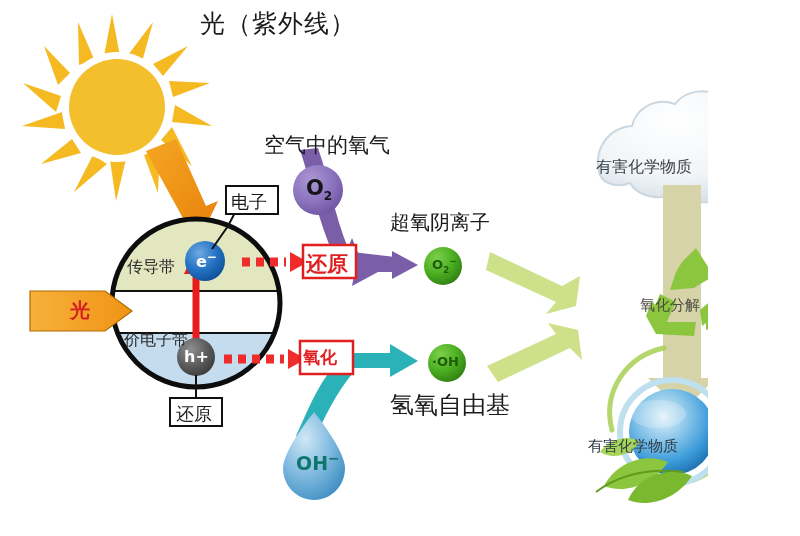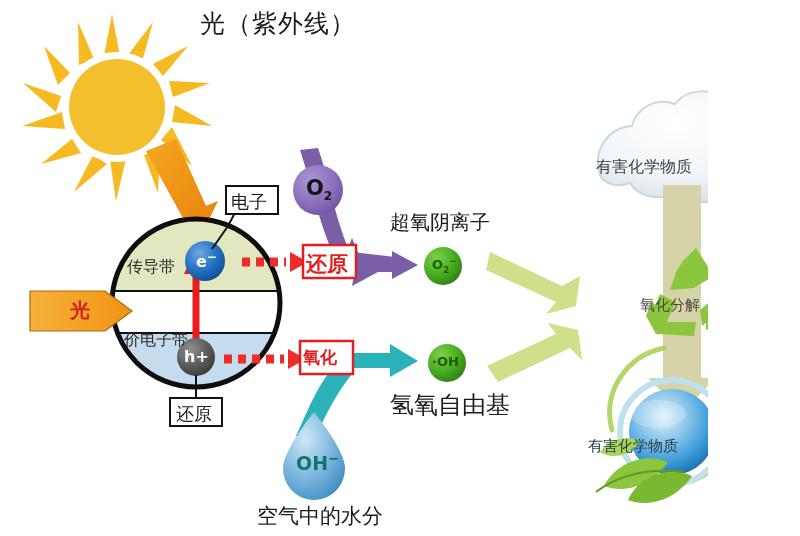--- a/index.html
+++ b/index.html
@@ -215,20 +215,21 @@
 
     <rect x="226" y="186" width="52" height="28" fill="#ffffff" stroke="#111" stroke-width="2"></rect>
     <rect x="170" y="398" width="52" height="28" fill="#ffffff" stroke="#111" stroke-width="2"></rect>
 
     <rect x="303" y="245" width="53" height="33" fill="#ffffff" stroke="#e02020" stroke-width="2.5"></rect>
     <rect x="300" y="341" width="53" height="33" fill="#ffffff" stroke="#e02020" stroke-width="2.5"></rect>
   </svg>
 
   <div class="txt cn" style="left:200px;top:7px;font-size:25px;letter-spacing:1px;">光（紫外线）</div>
 
+  <div class="txt cn" style="left:264px;top:131px;font-size:21px;">空气中的氧气</div>
 
   <div class="txt" style="left:306px;top:176px;font-size:21px;color:#151515;font-weight:700;">
     <span>O</span><sub style="font-size:12px;">2</sub>
   </div>
 
   <div class="txt cn" style="left:231px;top:190px;font-size:18px;">电子</div>
 
   <div class="txt cn" style="left:127px;top:257px;font-size:16px;color:#2b2b2b;">传导带</div>
 
   <div class="txt cn" style="left:124px;top:330px;font-size:16px;color:#2b2b2b;">价电子带</div>
@@ -254,21 +255,20 @@
   </div>
 
   <div class="txt" style="left:432px;top:354px;font-size:13px;color:#1d5c08;font-weight:700;">·OH</div>
 
   <div class="txt cn" style="left:390px;top:389px;font-size:24px;">氢氧自由基</div>
 
   <div class="txt" style="left:296px;top:450px;font-size:19px;color:#0f766e;font-weight:700;">
     <span>OH</span><sup style="font-size:14px;">−</sup>
   </div>
 
-  <div class="txt cn" style="left:257px;top:502px;font-size:21px;">空气中的水分</div>
 
   <div class="txt cn" style="left:596px;top:157px;font-size:16px;color:#3c4248;">有害化学物质</div>
 
   <div class="txt cn" style="left:640px;top:296px;font-size:15px;color:#4a4a40;">氧化分解</div>
 
   <div class="txt cn" style="left:588px;top:437px;font-size:15px;color:#2c3b46;">有害化学物质</div>
 
 </div>
 
 </body></html>

